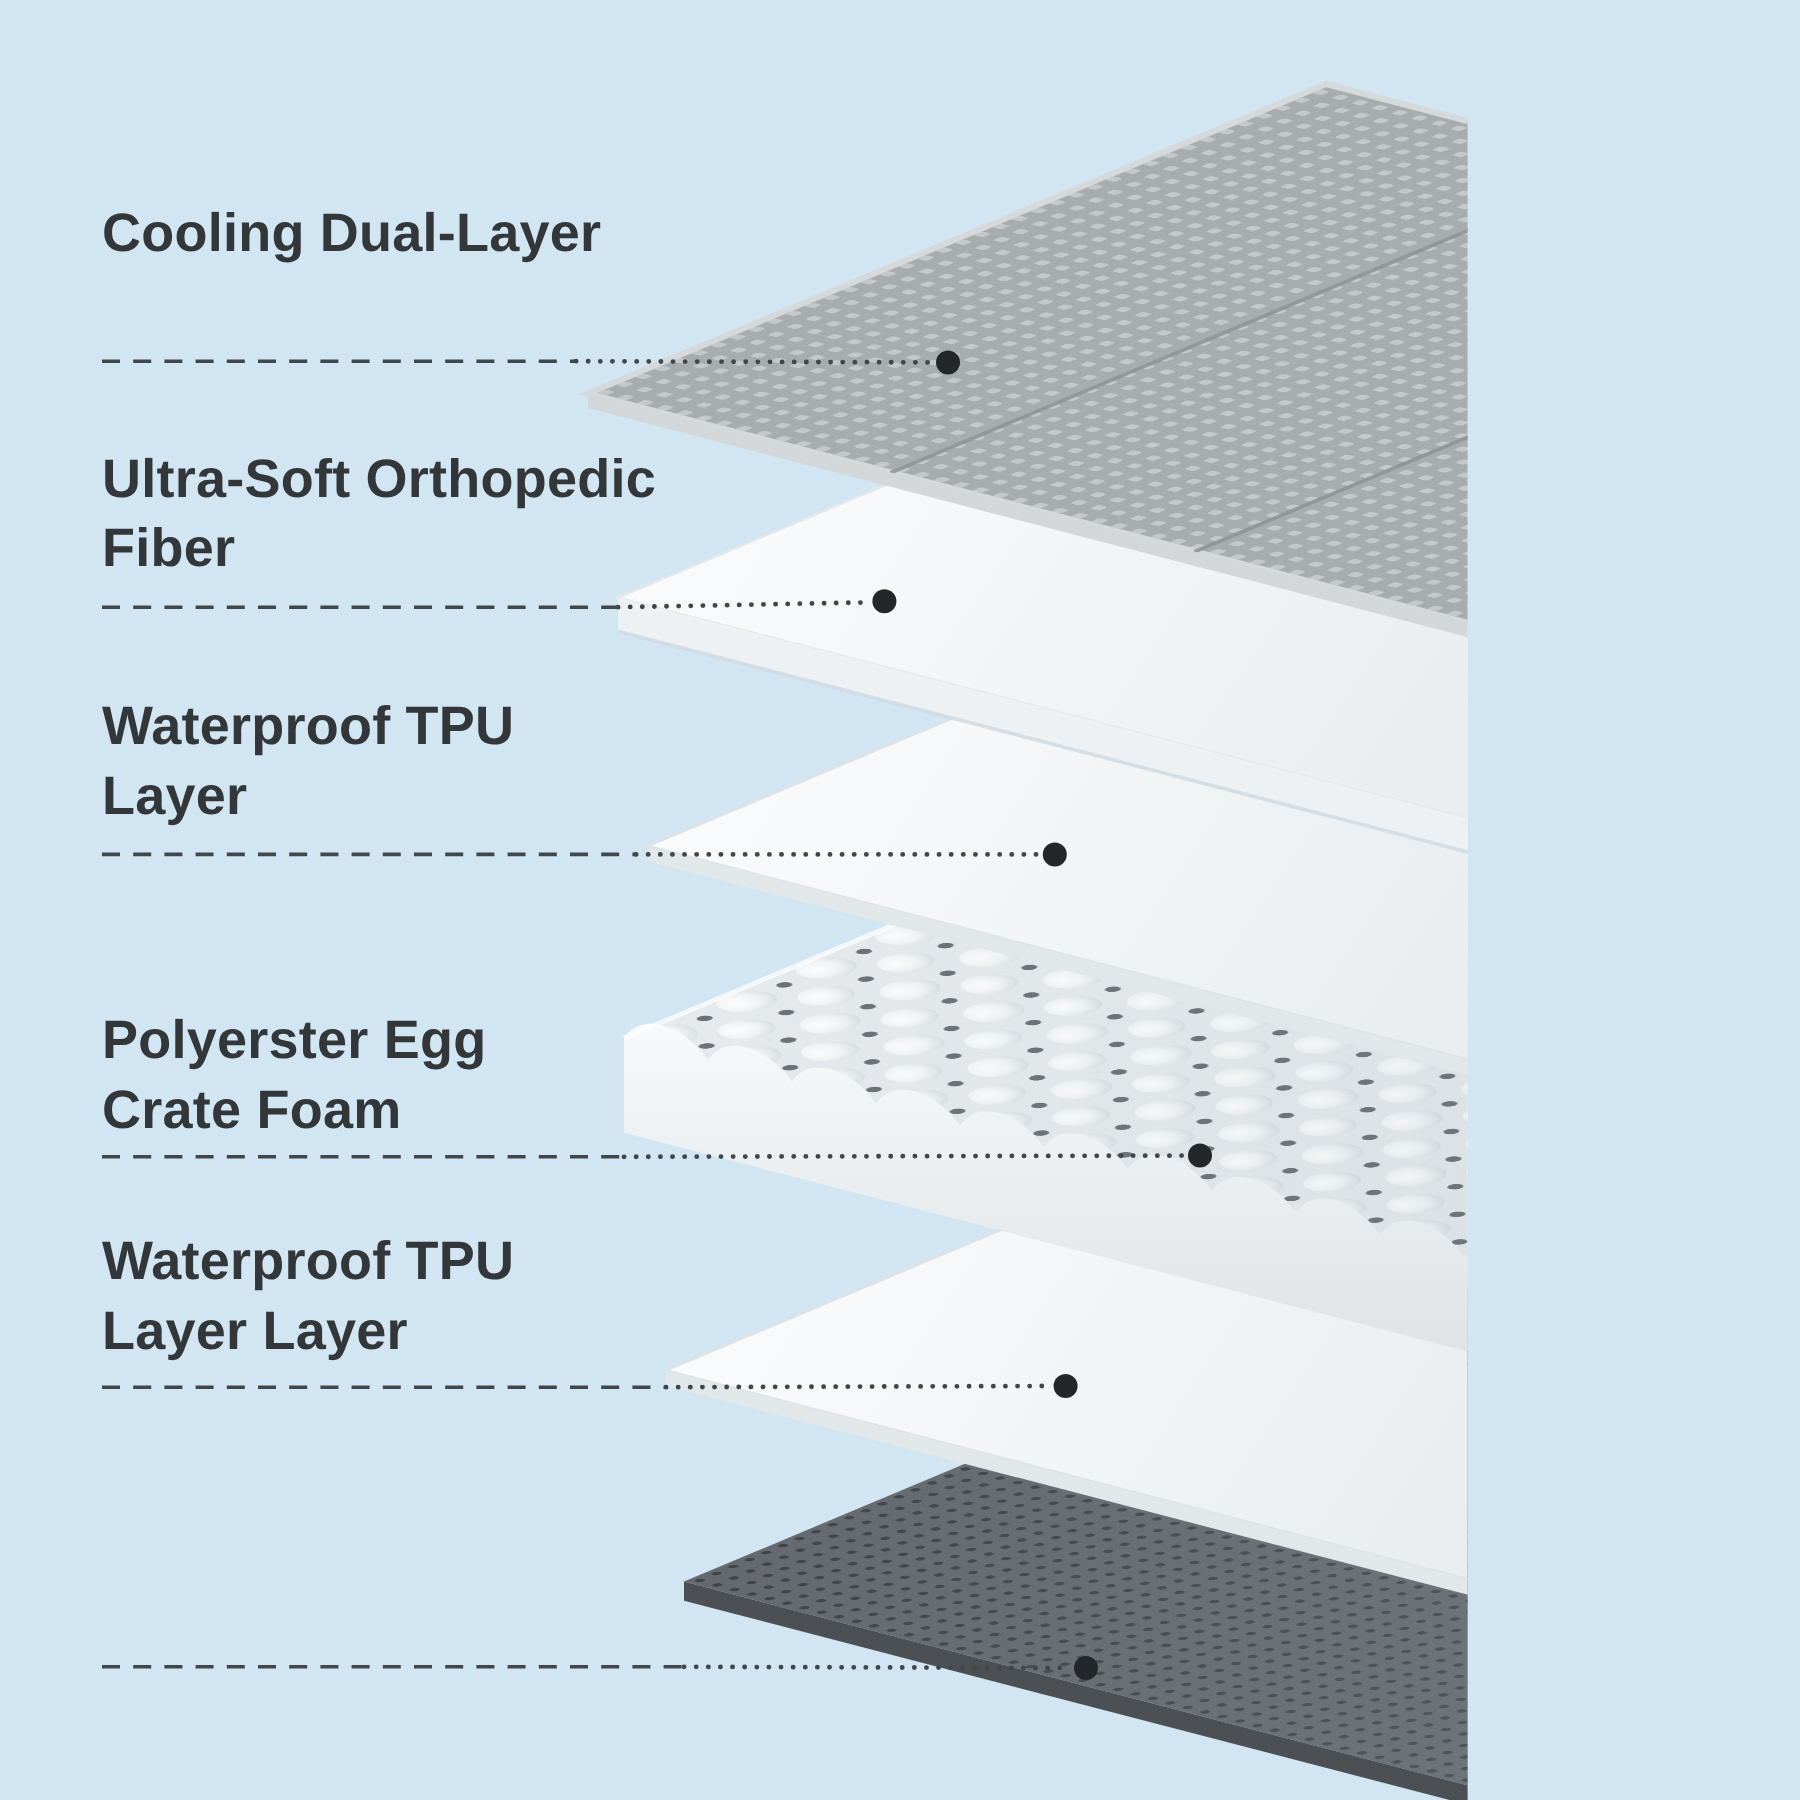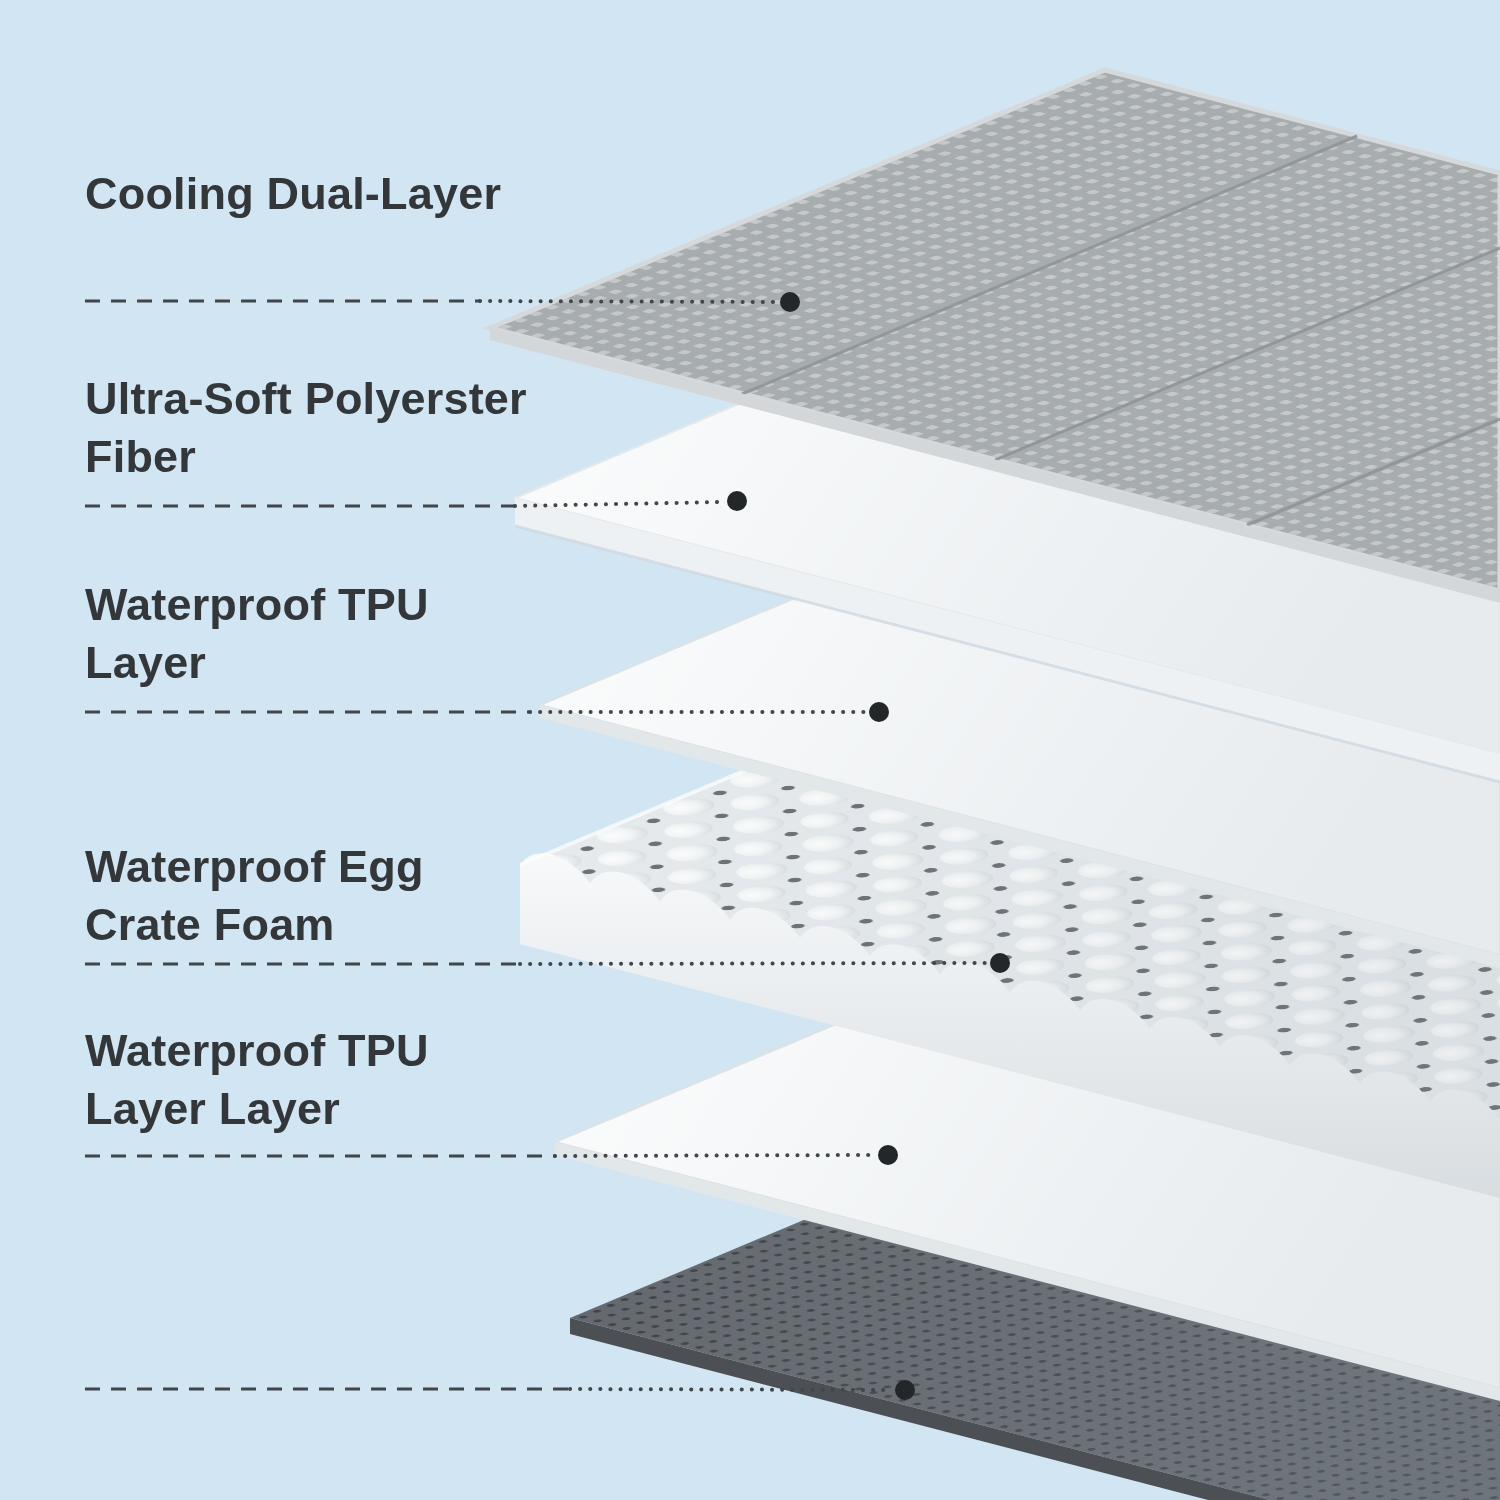--- a/index.html
+++ b/index.html
@@ -1,17 +1,17 @@
 <!DOCTYPE html>
 <html><head>
 <meta charset="utf-8">
 <style>
   html,body{margin:0;padding:0;background:#d2e5f2;}
   .stage{
-    position:relative;width:1500px;height:1500px;overflow:hidden;
+    position:relative;width:1223px;height:1500px;overflow:hidden;
     background:#d2e5f2;font-family:"Liberation Sans",sans-serif;
   }
   svg.scene{position:absolute;left:0;top:0;width:1500px;height:1500px;}
   .label{
     position:absolute;left:85px;color:#33373a;font-weight:700;
     font-size:45px;line-height:1.28;letter-spacing:.2px;white-space:nowrap;
   }
   .label span{display:block;}
   .leader-dash{stroke:#41464b;stroke-width:3;stroke-dasharray:15 11;fill:none;}
   .leader-dots{stroke:#41464b;stroke-width:4;stroke-dasharray:0.1 10;stroke-linecap:round;fill:none;}
@@ -133,29 +133,29 @@
       <line class="leader-dash" x1="85" y1="1389" x2="570" y2="1389"></line>
       <line class="leader-dots" x1="570" y1="1389" x2="891" y2="1390"></line>
       <circle class="leader-dot" cx="905" cy="1390" r="10"></circle>
     </g>
   </svg>
 
   <div class="label" style="top:165px">
     <span>Cooling Dual-Layer</span>
   </div>
   <div class="label" style="top:370px">
-    <span>Ultra-Soft Polyerster</span>
+    <span>Ultra-Soft Orthopedic</span>
     <span>Fiber</span>
   </div>
   <div class="label" style="top:576px">
     <span>Waterproof TPU</span>
     <span>Layer</span>
   </div>
   <div class="label" style="top:838px">
-    <span>Waterproof Egg</span>
+    <span>Polyerster Egg</span>
     <span>Crate Foam</span>
   </div>
   <div class="label" style="top:1022px">
     <span>Waterproof TPU</span>
     <span>Layer Layer</span>
   </div>
 
 </div>
 
 </body></html>

